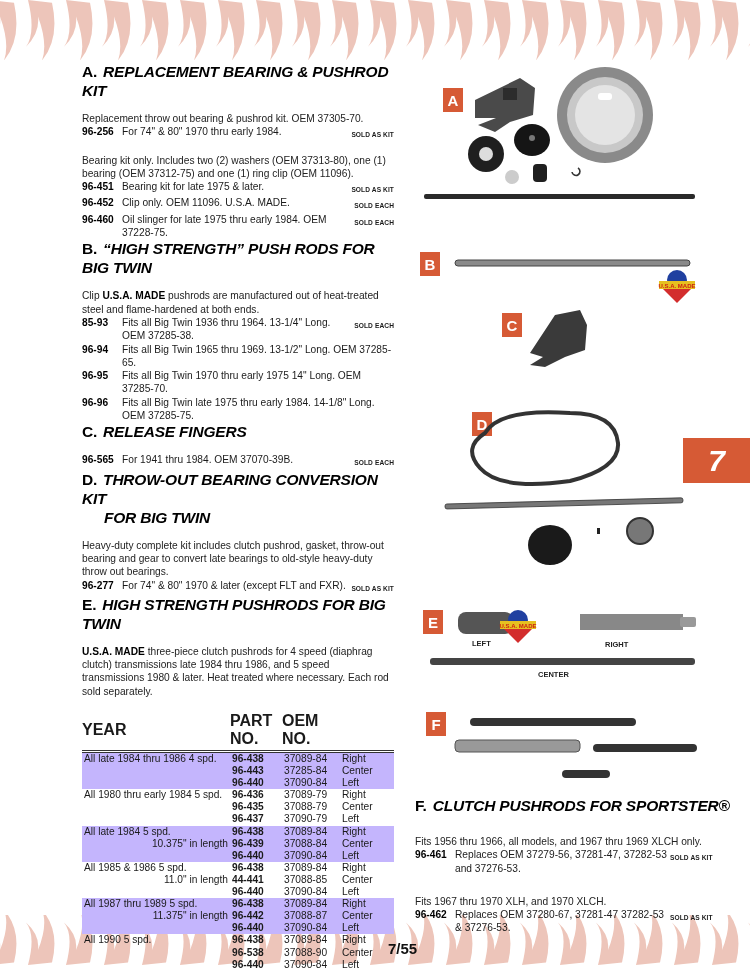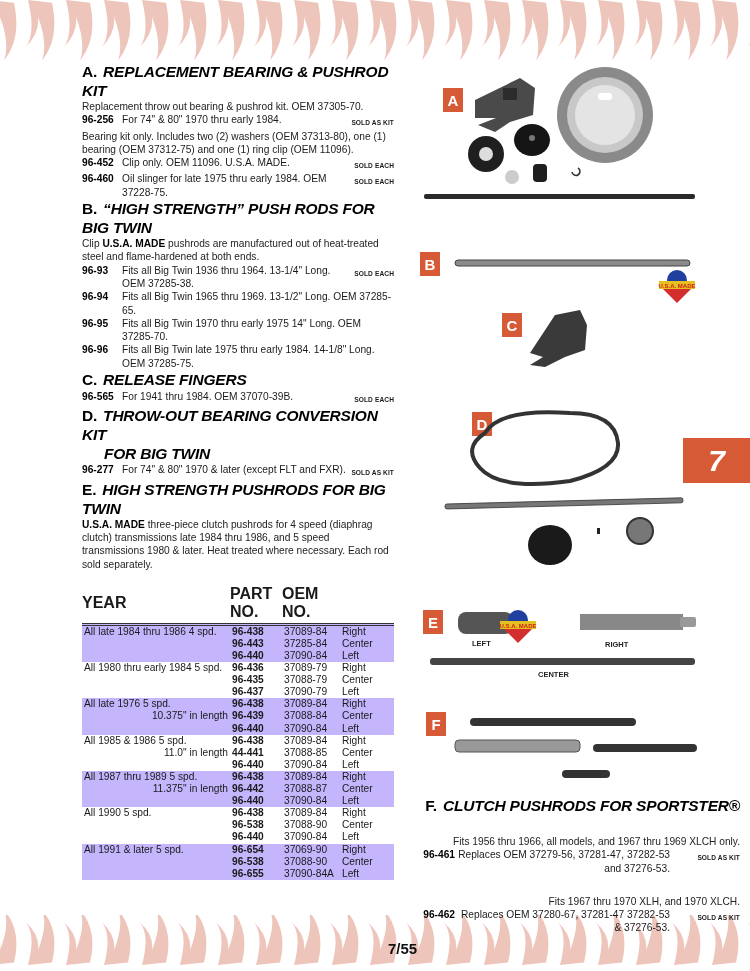--- a/index.html
+++ b/index.html
@@ -7,37 +7,37 @@
   body { position: relative; font-family: "Liberation Sans", sans-serif; color: #1a1a1a; }
 
   .flames { position: absolute; left: 0; width: 750px; height: 60px; }
   .flames.top { top: 0; }
   .flames.bottom { top: 915px; height: 56px; }
 
   .col-left { position: absolute; left: 82px; top: 62px; width: 312px; }
   .sec-title { font-weight: bold; font-style: italic; font-size: 15.5px; letter-spacing: -0.2px; color: #000000; margin-top: 0; line-height: 19px; }
   .sec-title .letter { font-style: normal; margin-right: 6px; }
   .sec-title .cont { padding-left: 22px; display:block; }
-  .body { font-family: "Liberation Sans Narrow", "Liberation Sans", sans-serif; font-size: 10.2px; line-height: 13.3px; color: #222; margin-top: 0; }
+  .body { font-family: "Liberation Sans Narrow", "Liberation Sans", sans-serif; font-size: 10.2px; line-height: 13.3px; color: #222; margin-top: 12px; }
   .body b { color: #000; }
   .item { display: grid; grid-template-columns: 40px 1fr auto; font-size: 10.2px; line-height: 13.3px; }
   .item .pn { font-weight: bold; color: #000; }
   .item .tag { font-size: 6.6px; font-weight: bold; letter-spacing: 0.1px; align-self: start; padding-top: 3px; white-space: nowrap; }
 
   table.parts { width: 312px; border-collapse: collapse; margin-top: 14px; font-size: 10.2px; }
   table.parts th { text-align: left; font-weight: bold; font-size: 16px; padding-bottom: 2px; border-bottom: 3px double #333; }
   table.parts td { line-height: 12.1px; padding: 0 2px; vertical-align: top; }
   table.parts tr.shade td { background: #c4b5fd; }
   table.parts td.pn { font-weight: bold; }
   table.parts td.yr2 { text-align: right; }
 
   .label-box { position: absolute; width: 20px; height: 24px; background: #d65a35; color: #fff; font-weight: bold; font-size: 15px; display: flex; align-items: center; justify-content: center; }
   .chapter-tab { position: absolute; left: 683px; top: 438px; width: 67px; height: 45px; background: #d65a35; color: #fff; font-weight: bold; font-style: italic; font-size: 30px; display: flex; align-items: center; justify-content: center; }
 
-  .col-right-f { position: absolute; left: 415px; top: 796px; width: 325px; text-align: right; }
+  .col-right-f { position: absolute; left: 415px; top: 796px; width: 325px; }
   .col-right-f .item { grid-template-columns: 40px 1fr 70px; }
   .col-right-f .body { margin-top: 20px; }
 
   .pagenum { position: absolute; left: 388px; top: 940px; font-weight: bold; font-size: 15px; color: #111; font-family: "Liberation Sans Narrow", "Liberation Sans", sans-serif; }
   .img-caption { position: absolute; font-size: 7.5px; font-weight: bold; color: #222; }
   svg.art { position: absolute; overflow: visible; }
 </style>
 </head>
 <body>
 
@@ -102,40 +102,45 @@
     <div>
       <div class="item">
         <span class="pn">96-256</span>
         <span>For 74" &amp; 80" 1970 thru early 1984.</span>
         <span class="tag">SOLD AS KIT</span>
       </div>
     </div>
     <div class="body">Bearing kit only. Includes two (2) washers (OEM 37313-80), one (1) bearing (OEM 37312-75) and one (1) ring clip (OEM 11096).</div>
     <div>
       <div class="item">
+        <span class="pn">96-451</span>
+        <span>Bearing kit for late 1975 &amp; later.</span>
+        <span class="tag">SOLD AS KIT</span>
+      </div>
+      <div class="item">
         <span class="pn">96-452</span>
         <span>Clip only. OEM 11096. U.S.A. MADE.</span>
         <span class="tag">SOLD EACH</span>
       </div>
       <div class="item">
         <span class="pn">96-460</span>
         <span>Oil slinger for late 1975 thru early 1984. OEM 37228-75.</span>
         <span class="tag">SOLD EACH</span>
       </div>
     </div>
   </div>
 
   <div>
     <div class="sec-title">
       <span class="letter">B.</span><span>“HIGH STRENGTH” PUSH RODS FOR BIG TWIN</span>
     </div>
     <div class="body"><span>Clip </span><b>U.S.A. MADE</b><span> pushrods are manufactured out of heat-treated steel and flame-hardened at both ends.</span></div>
     <div>
       <div class="item">
-        <span class="pn">96-93</span>
+        <span class="pn">85-93</span>
         <span>Fits all Big Twin 1936 thru 1964. 13-1/4" Long. OEM 37285-38.</span>
         <span class="tag">SOLD EACH</span>
       </div>
       <div class="item">
         <span class="pn">96-94</span>
         <span>Fits all Big Twin 1965 thru 1969. 13-1/2" Long. OEM 37285-65.</span>
         <span class="tag"></span>
       </div>
       <div class="item">
         <span class="pn">96-95</span>
@@ -147,32 +152,33 @@
         <span>Fits all Big Twin late 1975 thru early 1984. 14-1/8" Long. OEM 37285-75.</span>
         <span class="tag"></span>
       </div>
     </div>
   </div>
 
   <div>
     <div class="sec-title">
       <span class="letter">C.</span><span>RELEASE FINGERS</span>
     </div>
-    <div class="item" style="margin-top:1px">
+    <div class="item" style="margin-top:12px">
       <span class="pn">96-565</span>
       <span>For 1941 thru 1984. OEM 37070-39B.</span>
       <span class="tag">SOLD EACH</span>
     </div>
   </div>
 
   <div>
     <div class="sec-title">
       <span class="letter">D.</span><span>THROW-OUT BEARING CONVERSION KIT</span>
       <span class="cont">FOR BIG TWIN</span>
     </div>
+    <div class="body">Heavy-duty complete kit includes clutch pushrod, gasket, throw-out bearing and gear to convert late bearings to old-style heavy-duty throw out bearings.</div>
     <div class="item">
       <span class="pn">96-277</span>
       <span>For 74" &amp; 80" 1970 &amp; later (except FLT and FXR).</span>
       <span class="tag">SOLD AS KIT</span>
     </div>
   </div>
 
   <div>
     <div class="sec-title">
       <span class="letter">E.</span><span>HIGH STRENGTH PUSHRODS FOR BIG TWIN</span>
@@ -219,21 +225,21 @@
             <td>37088-79</td>
             <td>Center</td>
           </tr>
           <tr>
             <td></td>
             <td class="pn">96-437</td>
             <td>37090-79</td>
             <td>Left</td>
           </tr>
           <tr class="shade">
-            <td>All late 1976 5 spd.</td>
+            <td>All late 1984 5 spd.</td>
             <td class="pn">96-438</td>
             <td>37089-84</td>
             <td>Right</td>
           </tr>
           <tr class="shade">
             <td class="yr2">10.375" in length</td>
             <td class="pn">96-439</td>
             <td>37088-84</td>
             <td>Center</td>
           </tr>

